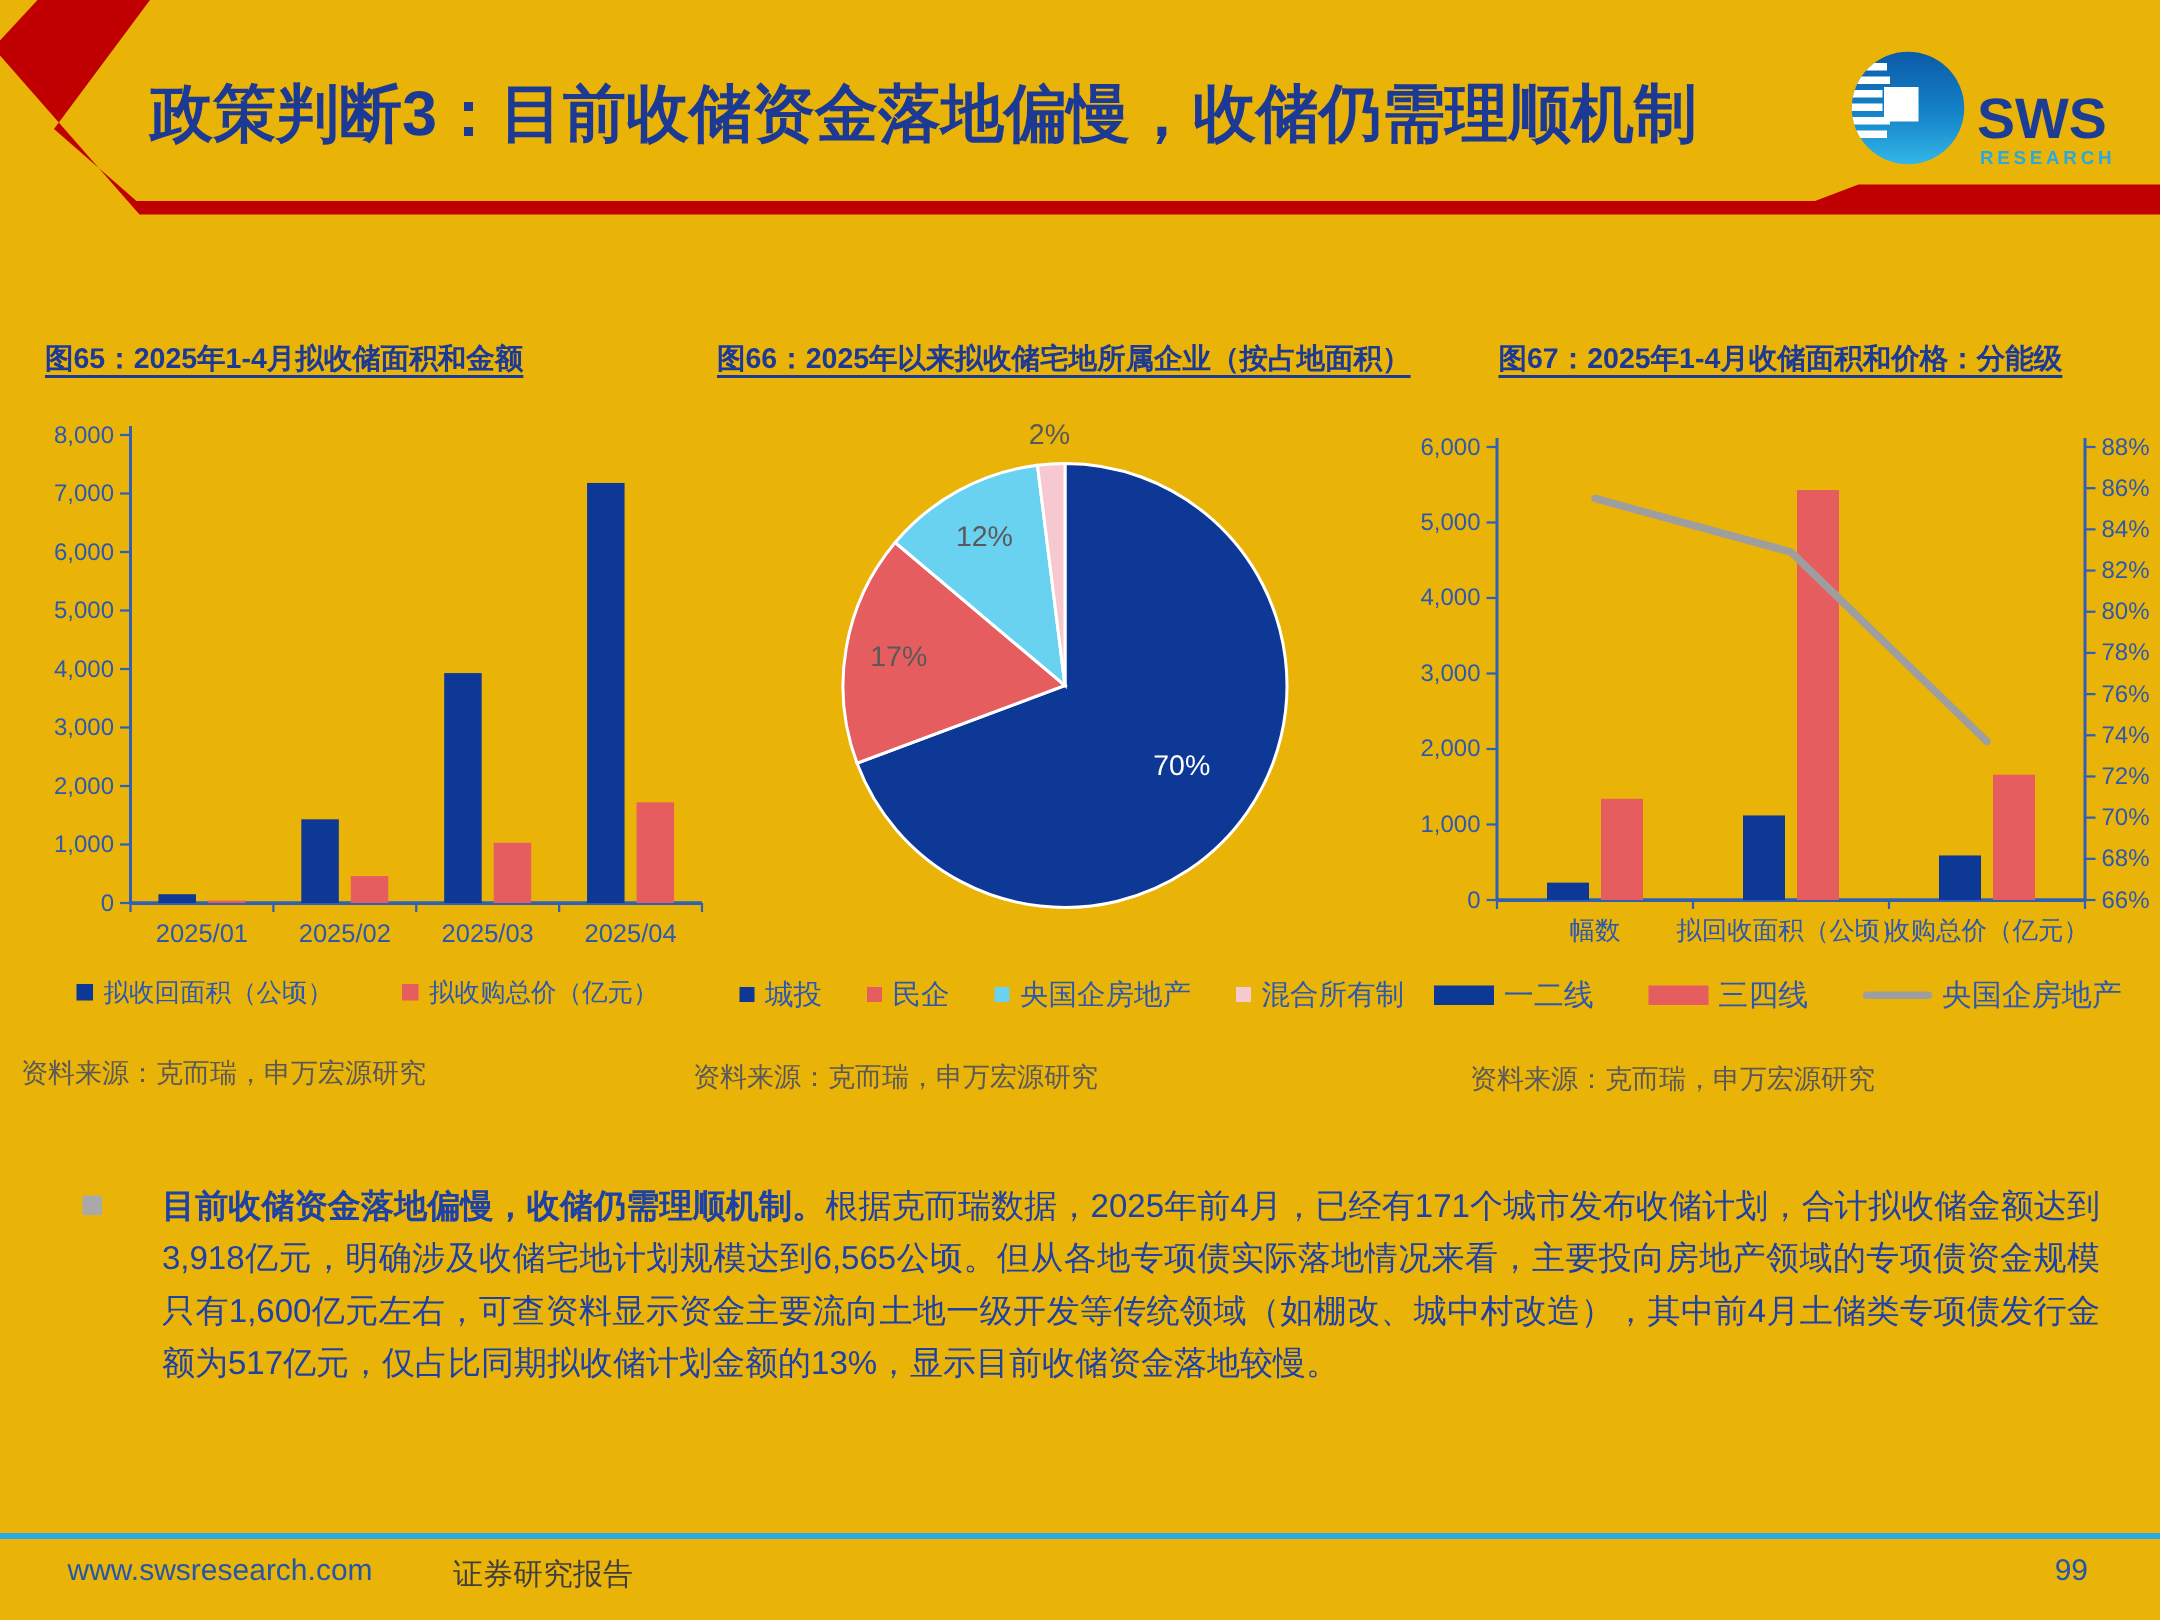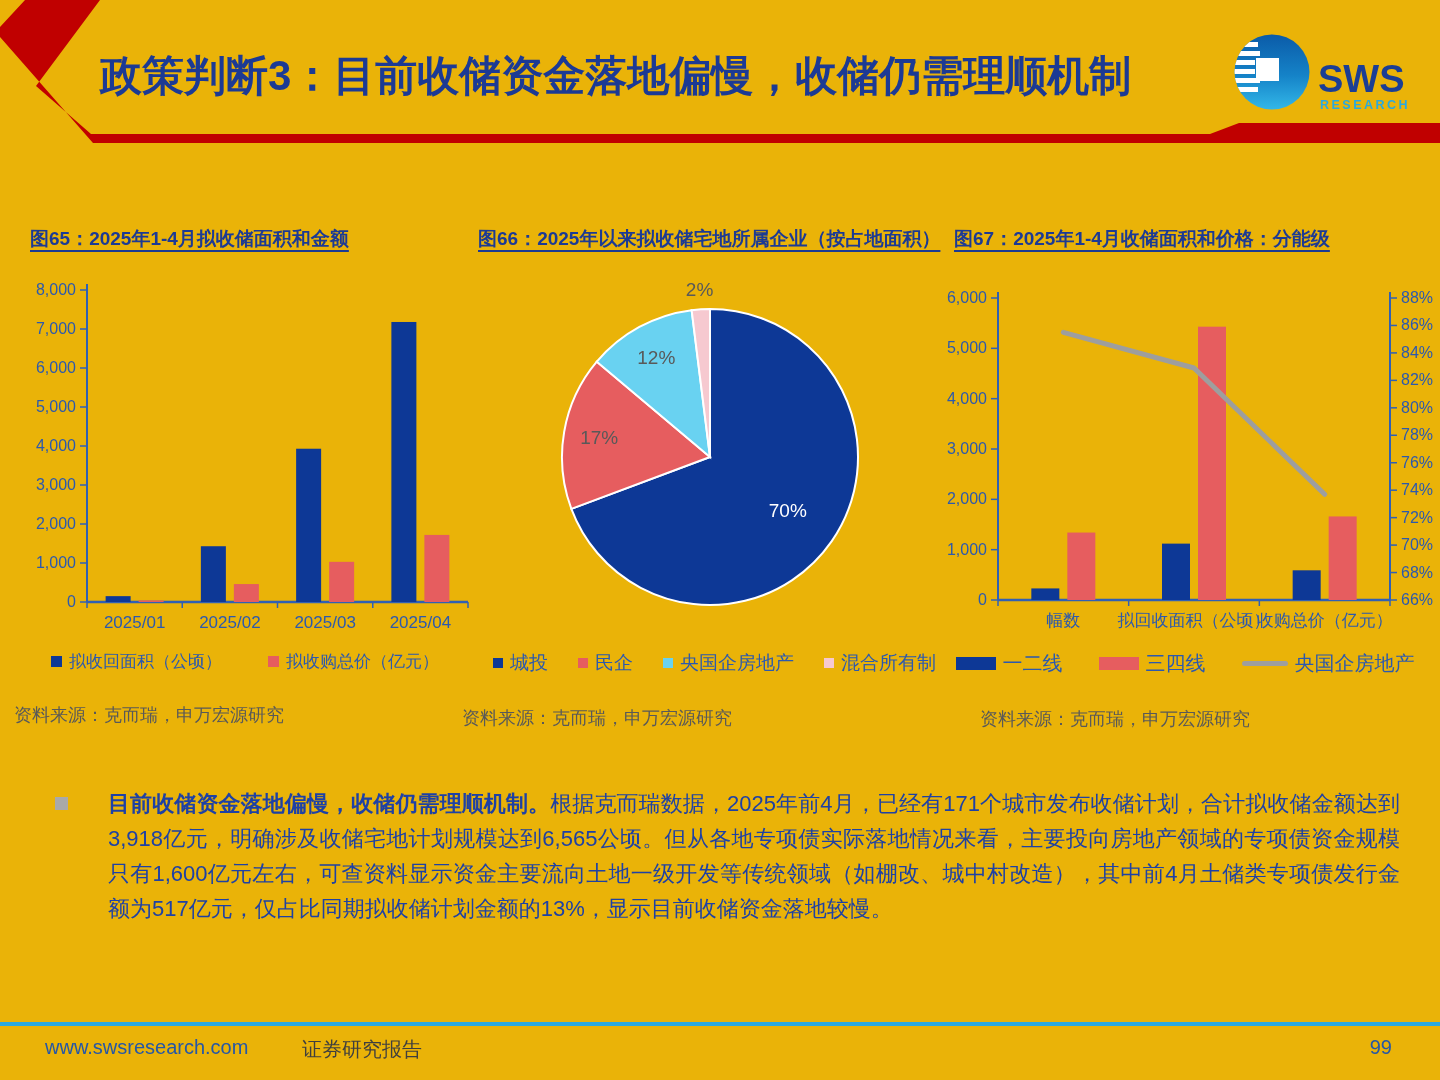--- a/index.html
+++ b/index.html
@@ -14,21 +14,21 @@
   .logo { position:absolute; left:1234px; top:30px; width:180px; height:90px; }
 
   
   .card { position:absolute; top:226px; }
   .card.c1 { left:14px;  width:462px; }
   .card.c2 { left:462px; width:505px; }
   .card.c3 { left:930px; width:510px; }
   .card h3 { font-size:19px; font-weight:bold; color:var(--title-navy,#1C3A94);
     text-decoration:underline; text-decoration-thickness:2px; text-underline-offset:5px;
     margin:0 0 4px 16px; white-space:nowrap; }
-  .card.c3 h3 { margin-left:24px; }
+  .card.c3 h3 { margin-left:69px; }
   .plot svg { display:block; }
   svg text { font-family:"Liberation Sans","DejaVu Sans",sans-serif; }
 
   .legend { display:flex; justify-content:center; align-items:center; color:var(--label-blue,#2C59AE); margin-top:2px; }
   .c1 .legend { font-size:17px; gap:46px; }
   .c2 .legend { font-size:19px; gap:30px; }
   .c3 .legend { font-size:20px; gap:36px; }
   .lg-item { display:inline-flex; align-items:center; gap:7px; white-space:nowrap; }
   .sw { display:inline-block; flex:none; }
   .sw.sq  { width:11px; height:11px; }

